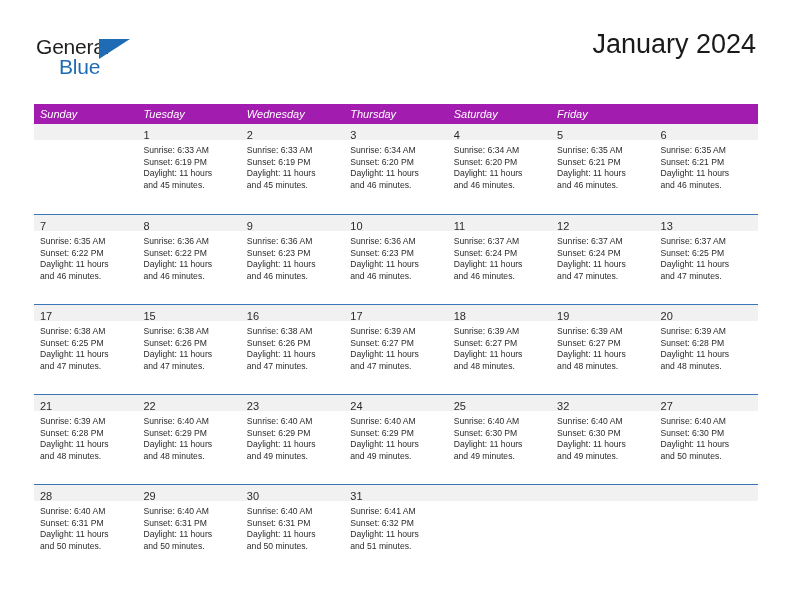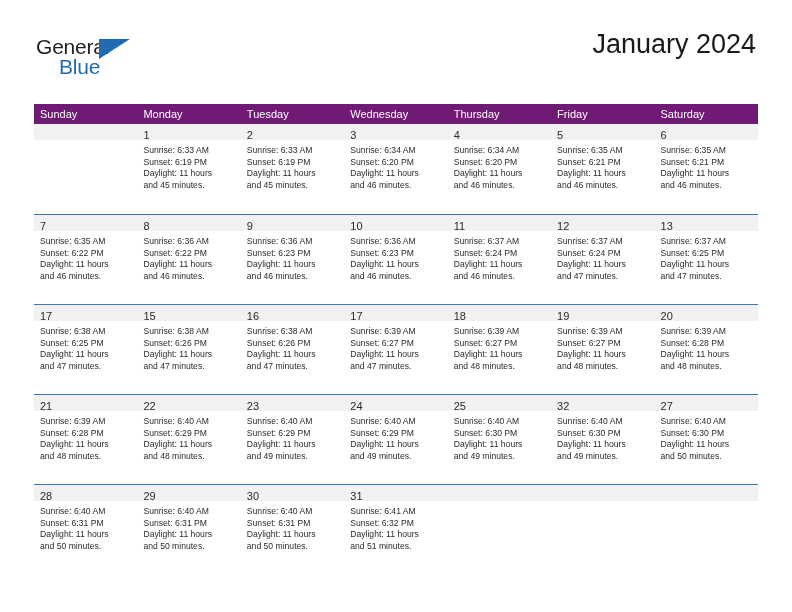--- a/index.html
+++ b/index.html
@@ -95,21 +95,22 @@
     position: absolute;
     left: 34px;
     top: 104px;
     width: 724px;
   }
 
   .dow-row {
     display: flex;
     width: 724px;
     height: 20px;
-    background: #701a75;
+    background: #a21caf;
+    font-style: italic;
   }
   .dow-cell {
     flex: 0 0 103.43px;
     width: 103.43px;
     box-sizing: border-box;
     padding: 3px 0 0 6px;
     font-size: 11px;
     color: #ffffff;
     line-height: 14px;
     overflow: hidden;
@@ -177,26 +178,25 @@
     <div class="title-block">
       <div class="cal-title">January 2024</div>
     </div>
 
   </div>
 
   <div class="calendar">
 
     <div class="dow-row">
       <div class="dow-cell">Sunday</div>
-      <div class="dow-cell">Monday</div>
       <div class="dow-cell">Tuesday</div>
       <div class="dow-cell">Wednesday</div>
       <div class="dow-cell">Thursday</div>
+      <div class="dow-cell">Saturday</div>
       <div class="dow-cell">Friday</div>
-      <div class="dow-cell">Saturday</div>
     </div>
 
     <div class="week-row first">
       <div class="day-cell empty">
         <div class="day-num-band"><span class="day-num"></span></div>
         <div class="day-info">
           <div></div>
           <div></div>
           <div></div>
           <div></div>

